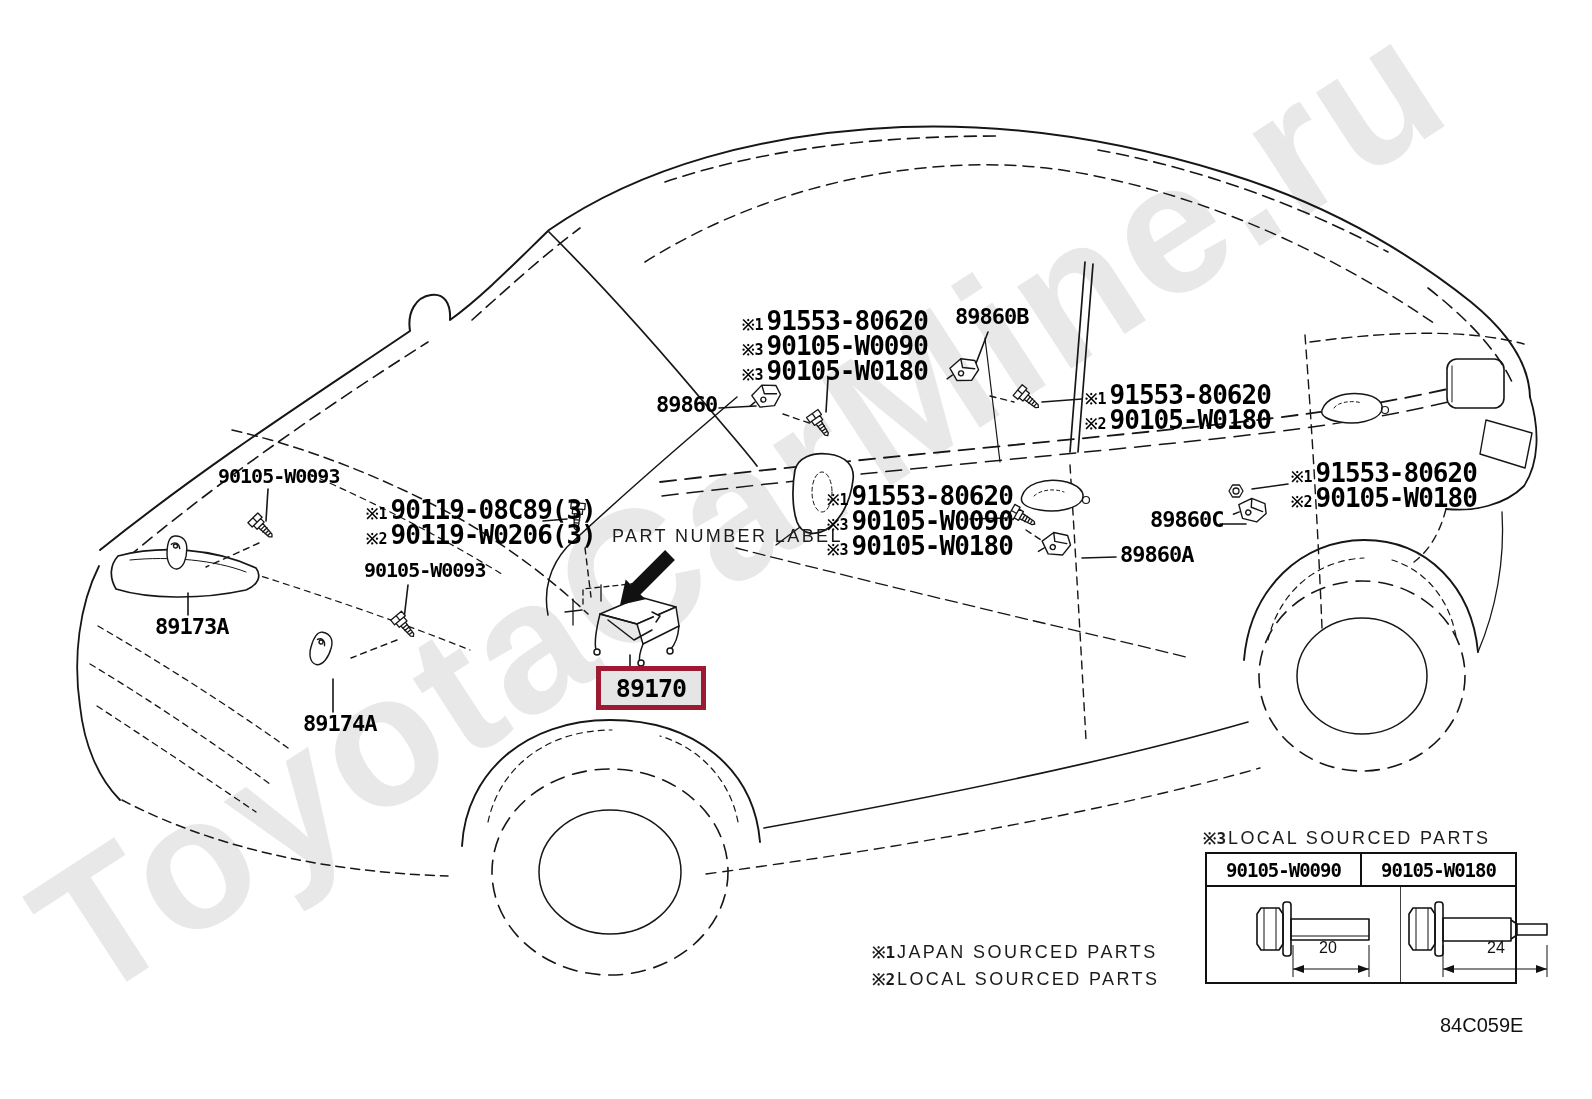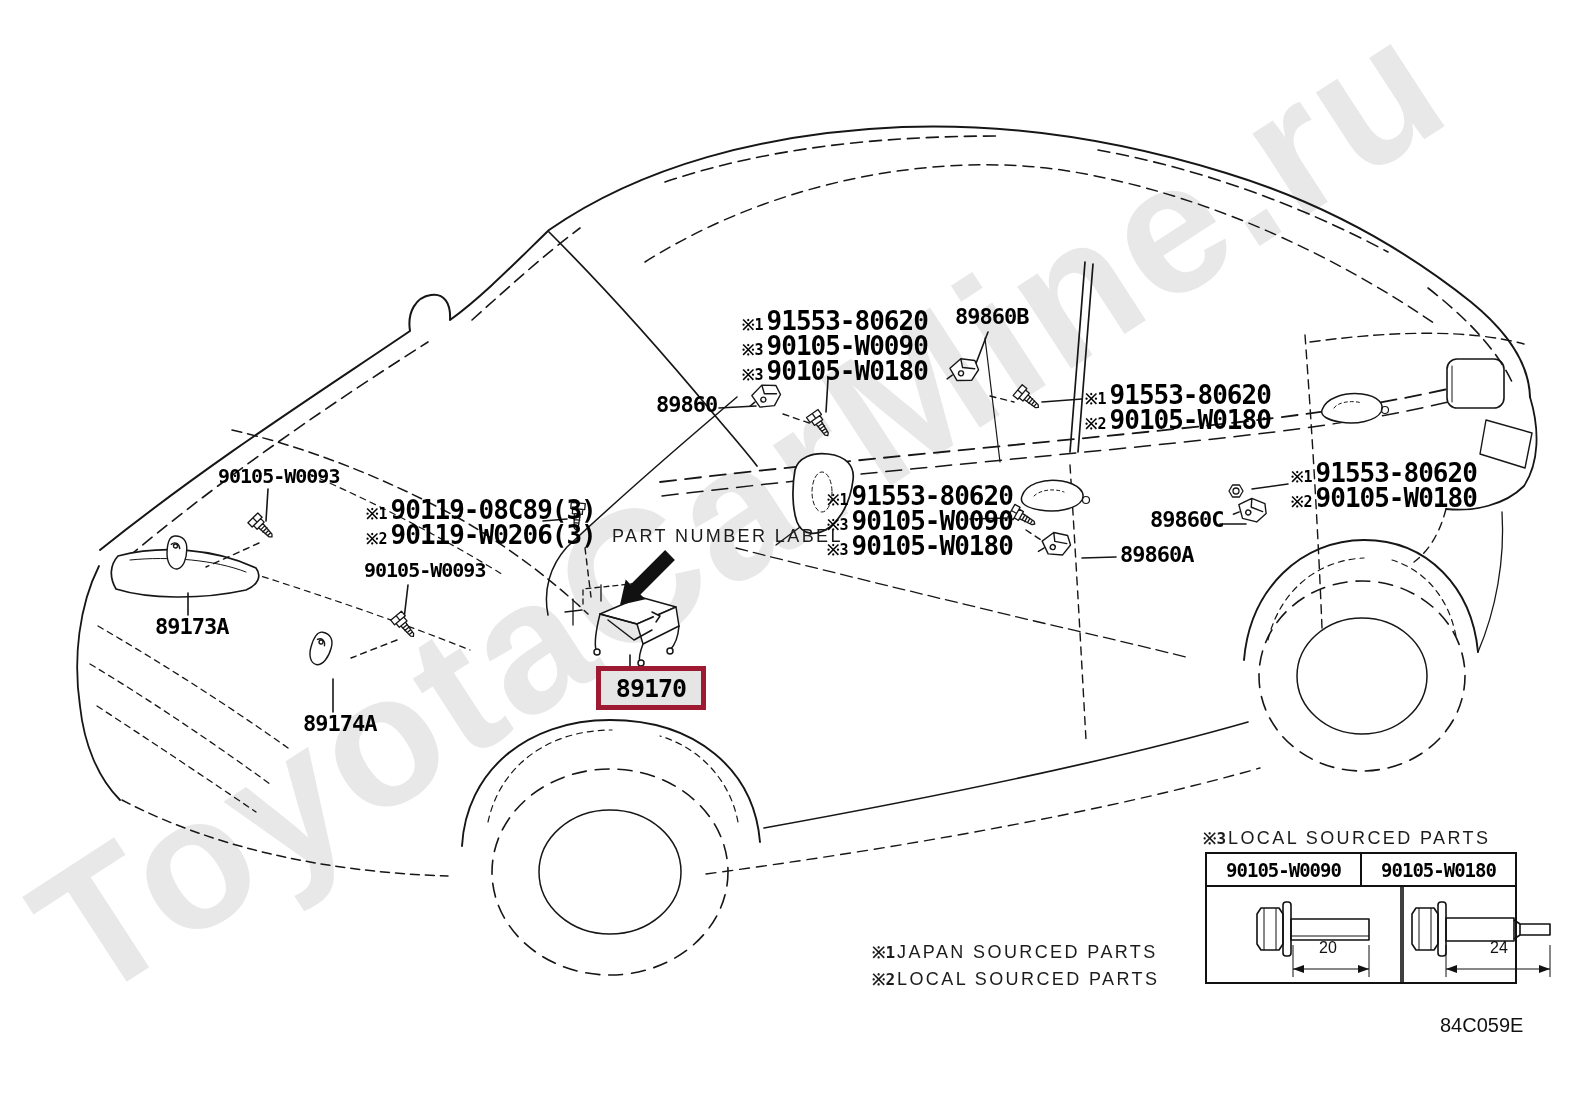--- a/index.html
+++ b/index.html
@@ -43,21 +43,21 @@
     border:2px solid #111; box-sizing:border-box; background:#fff; z-index:2;
   }
   #lp-table .hdr { display:flex; height:33px; border-bottom:2px solid #111; box-sizing:border-box; }
   #lp-table .hcell {
     flex:1; display:flex; align-items:center; justify-content:center;
     font-family:"DejaVu Sans Mono",monospace; font-weight:bold; font-size:19px; letter-spacing:-1px;
   }
   #lp-table .hcell + .hcell { border-left:2px solid #111; }
   #lp-table .body { display:flex; height:95px;padding-left:40px; }
   #lp-table .bcell { flex:1; position:relative; }
-  #lp-table .bcell + .bcell { border-left:4px solid #404040; }
+  #lp-table .bcell + .bcell { border-left:1px solid #404040; }
   .dim-num {
     position:absolute; font-family:"Liberation Sans",sans-serif; font-size:16px; color:#111;
   }
   #tbl-title { left:1203px; top:827px; }
 </style>
 </head>
 <body>
 
 <div id="stage">
 

